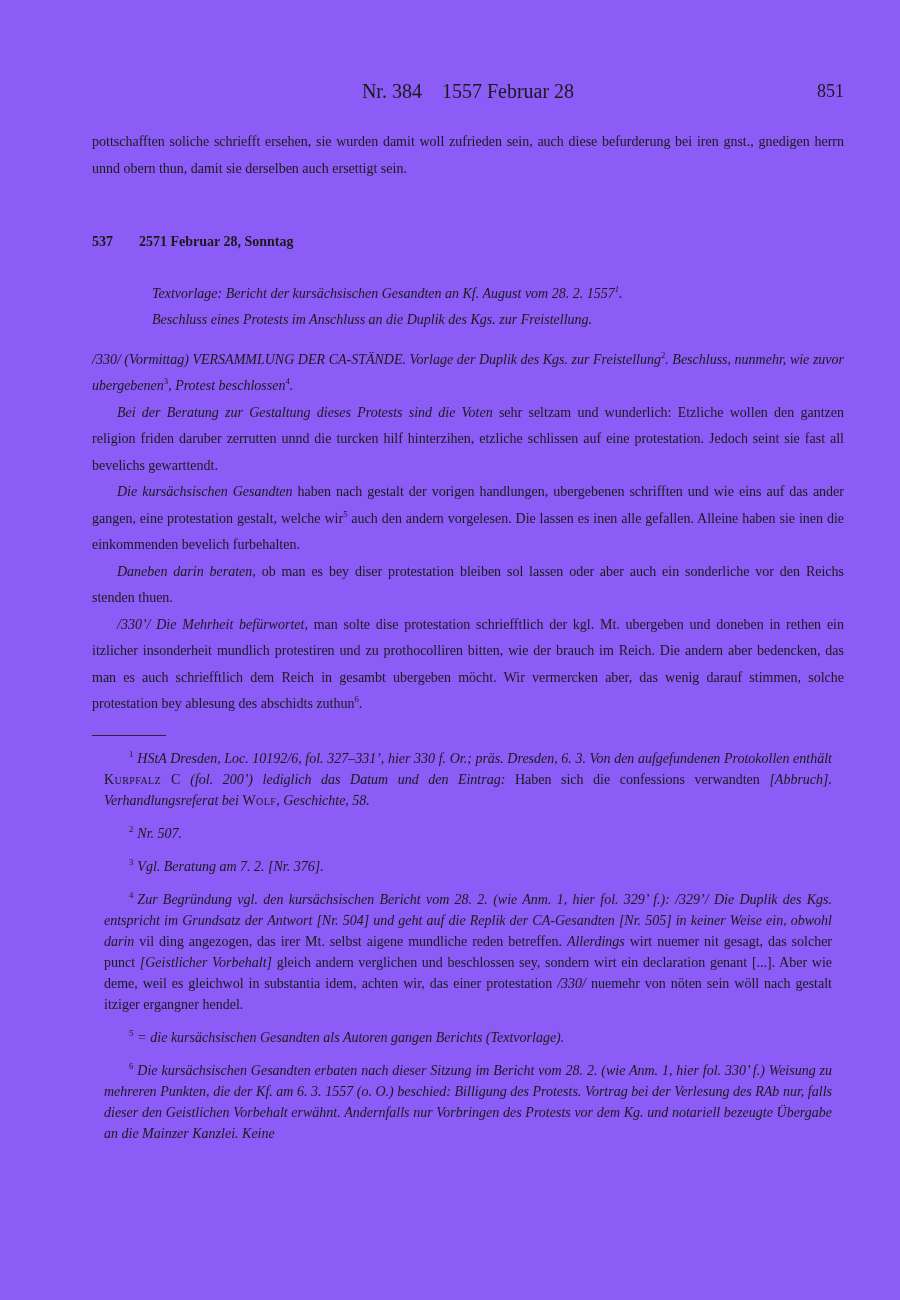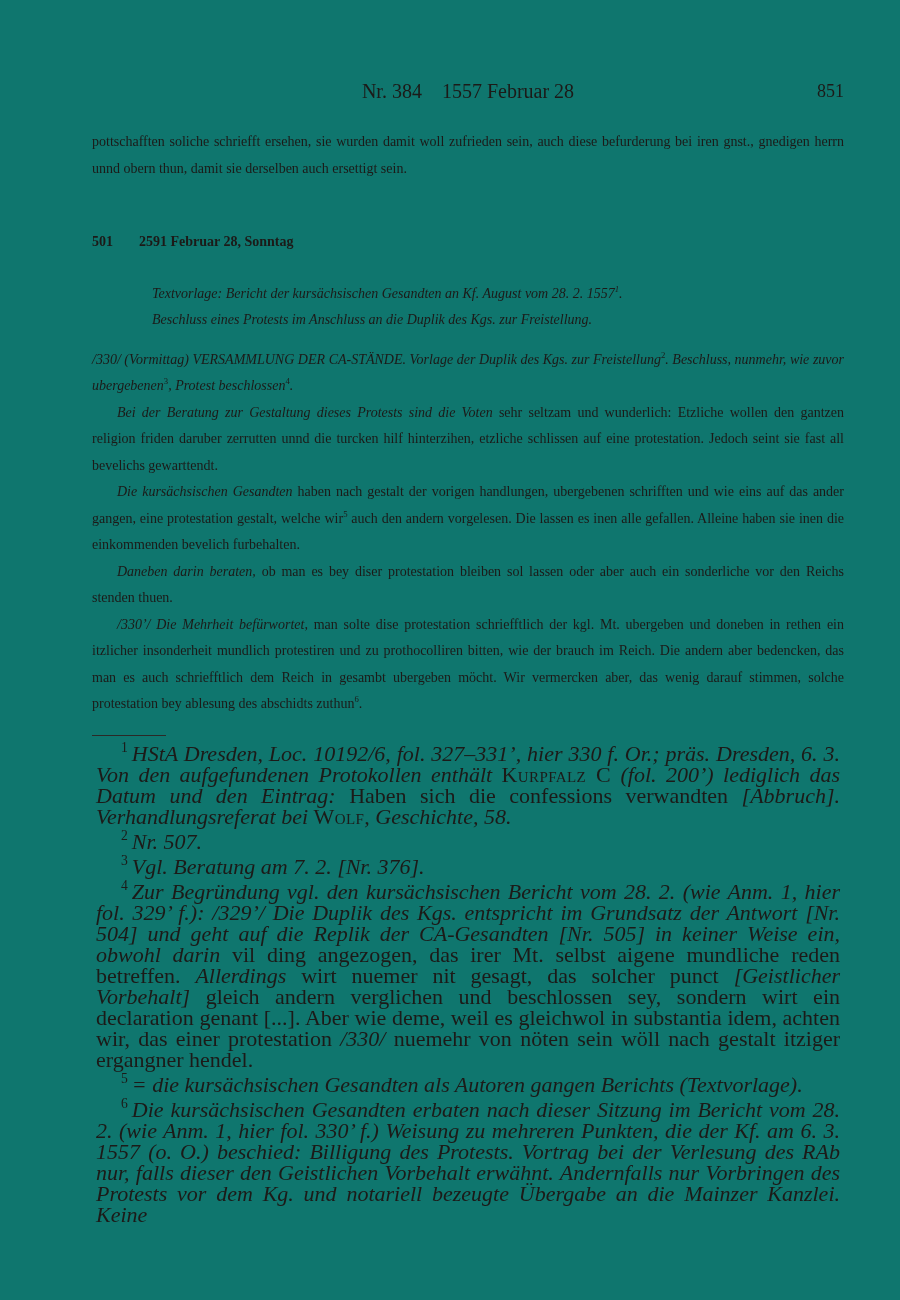--- a/index.html
+++ b/index.html
@@ -5,21 +5,21 @@
   * { box-sizing: border-box; }
   html, body { margin: 0; padding: 0; }
   body {
     background: #f4f3f1;
     font-family: "Liberation Serif", "DejaVu Serif", serif;
   }
   .page {
     width: 900px;
     height: 1300px;
     margin: 0 auto;
-    background: #0f766e;
+    background: #8b5cf6;
     color: #1c1a18;
     padding: 78px 56px 0 92px;
     position: relative;
     overflow: hidden;
   }
   .running-head {
     position: relative;
     width: 752px;
     height: 27px;
     font-size: 20px;
@@ -63,40 +63,40 @@
     vertical-align: super;
     line-height: 0;
   }
   .fn-sep {
     width: 74px;
     border-top: 1.5px solid #2b2927;
     margin-top: 17px;
   }
   .footnotes { margin-top: 7px; width: 752px; }
   .footnotes p.footnote {
-    margin: 4px;
-    font-size: 22px;
+    margin: 12px;
+    font-size: 14px;
     line-height: 21px;
     text-align: justify;
     text-indent: 25px;
   }
   sup.fn-num { margin-right: 4px; }
 </style>
 </head>
 <body>
 
 <div class="page">
   <header class="running-head">
     <span class="head-center">Nr. 384    1557 Februar 28</span>
     <span class="pagenum">851</span>
   </header>
 
   <main class="body-blocks">
       <p class="para"><span class="seg-r">pottschafften soliche schriefft ersehen, sie wurden damit woll zufrieden sein, auch diese befurderung bei iren gnst., gnedigen herrn unnd obern thun, damit sie derselben auch ersettigt sein.</span></p>
-      <p class="heading"><span class="heading-num">501</span><span>2591 Februar 28, Sonntag</span></p>
+      <p class="heading"><span class="heading-num">537</span><span>2571 Februar 28, Sonntag</span></p>
       <p class="vorlage"><span class="seg-i">Textvorlage: Bericht der kursächsischen Gesandten an Kf. August vom 28. 2. 1557</span><sup class="fn-ref">1</sup><span class="seg-i">.</span></p>
       <p class="vorlage"><span class="seg-i">Beschluss eines Protests im Anschluss an die Duplik des Kgs. zur Freistellung.</span></p>
       <p class="para"><span class="seg-i">/330/ (Vormittag) VERSAMMLUNG DER CA-STÄNDE. Vorlage der Duplik des Kgs. zur Freistellung</span><sup class="fn-ref">2</sup><span class="seg-i">. Beschluss, nunmehr, wie zuvor ubergebenen</span><sup class="fn-ref">3</sup><span class="seg-i">, Protest beschlossen</span><sup class="fn-ref">4</sup><span class="seg-i">.</span></p>
       <p class="para indent"><span class="seg-i">Bei der Beratung zur Gestaltung dieses Protests sind die Voten </span><span class="seg-r">sehr seltzam und wunderlich: Etzliche wollen den gantzen religion friden daruber zerrutten unnd die turcken hilf hinterzihen, etzliche schlissen auf eine protestation. Jedoch seint sie fast all bevelichs gewarttendt.</span></p>
       <p class="para indent"><span class="seg-i">Die kursächsischen Gesandten </span><span class="seg-r">haben nach gestalt der vorigen handlungen, ubergebenen schrifften und wie eins auf das ander gangen, eine protestation gestalt, welche wir</span><sup class="fn-ref">5</sup><span class="seg-r"> auch den andern vorgelesen. Die lassen es inen alle gefallen. Alleine haben sie inen die einkommenden bevelich furbehalten.</span></p>
       <p class="para indent"><span class="seg-i">Daneben darin beraten, </span><span class="seg-r">ob man es bey diser protestation bleiben sol lassen oder aber auch ein sonderliche vor den Reichs stenden thuen.</span></p>
       <p class="para indent"><span class="seg-i">/330’/ Die Mehrheit befürwortet, </span><span class="seg-r">man solte dise protestation schriefftlich der kgl. Mt. ubergeben und doneben in rethen ein itzlicher insonderheit mundlich protestiren und zu prothocolliren bitten, wie der brauch im Reich. Die andern aber bedencken, das man es auch schriefftlich dem Reich in gesambt ubergeben möcht. Wir vermercken aber, das wenig darauf stimmen, solche protestation bey ablesung des abschidts zuthun</span><sup class="fn-ref">6</sup><span class="seg-r">.</span></p>
     </main>
 
   <div class="fn-sep"></div>

